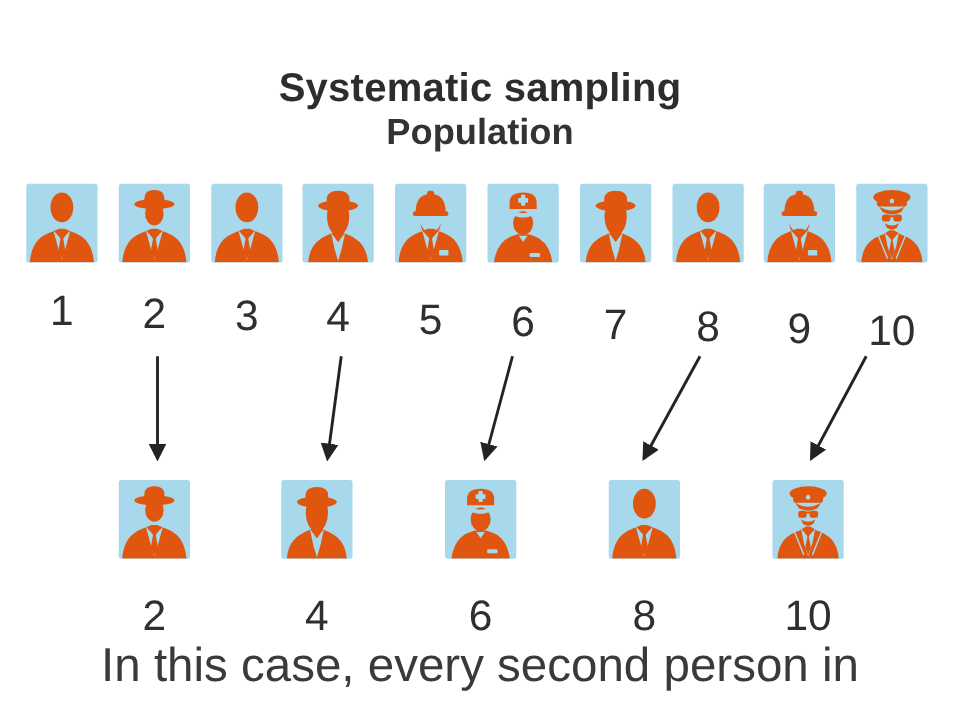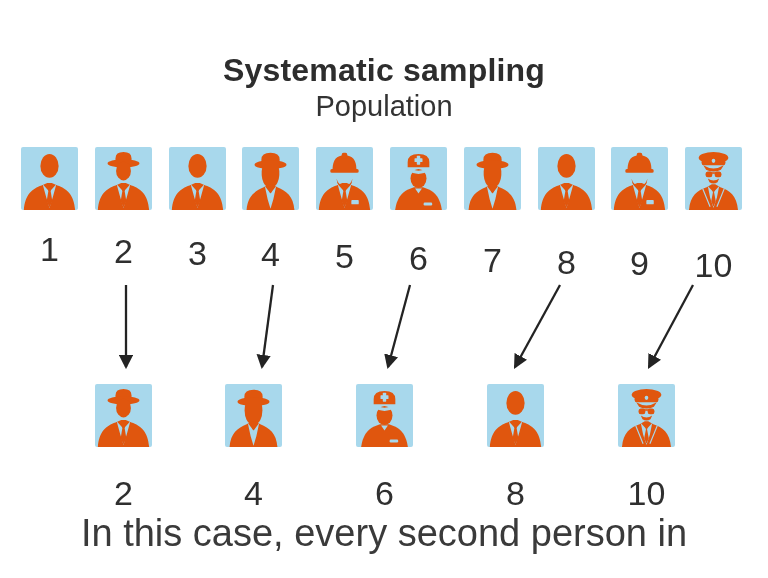--- a/index.html
+++ b/index.html
@@ -13,21 +13,21 @@
   }
   .title{
     position:absolute;left:0;right:0;top:20px;
     text-align:center;
     font-size:32px;font-weight:600;color:#2d2d2d;
     letter-spacing:0.2px;
   }
   .subtitle{
     position:absolute;left:0;right:0;top:58px;
     text-align:center;
-    font-size:29px;font-weight:400;color:#333333;
+    font-size:29px;font-weight:700;color:#333333;
   }
   .avatar{
     position:absolute;
     width:57px;height:63px;
     border-radius:2px;
     overflow:hidden;
   }
   .avatar svg{display:block;width:100%;height:100%;}
   .num{
     position:absolute;

